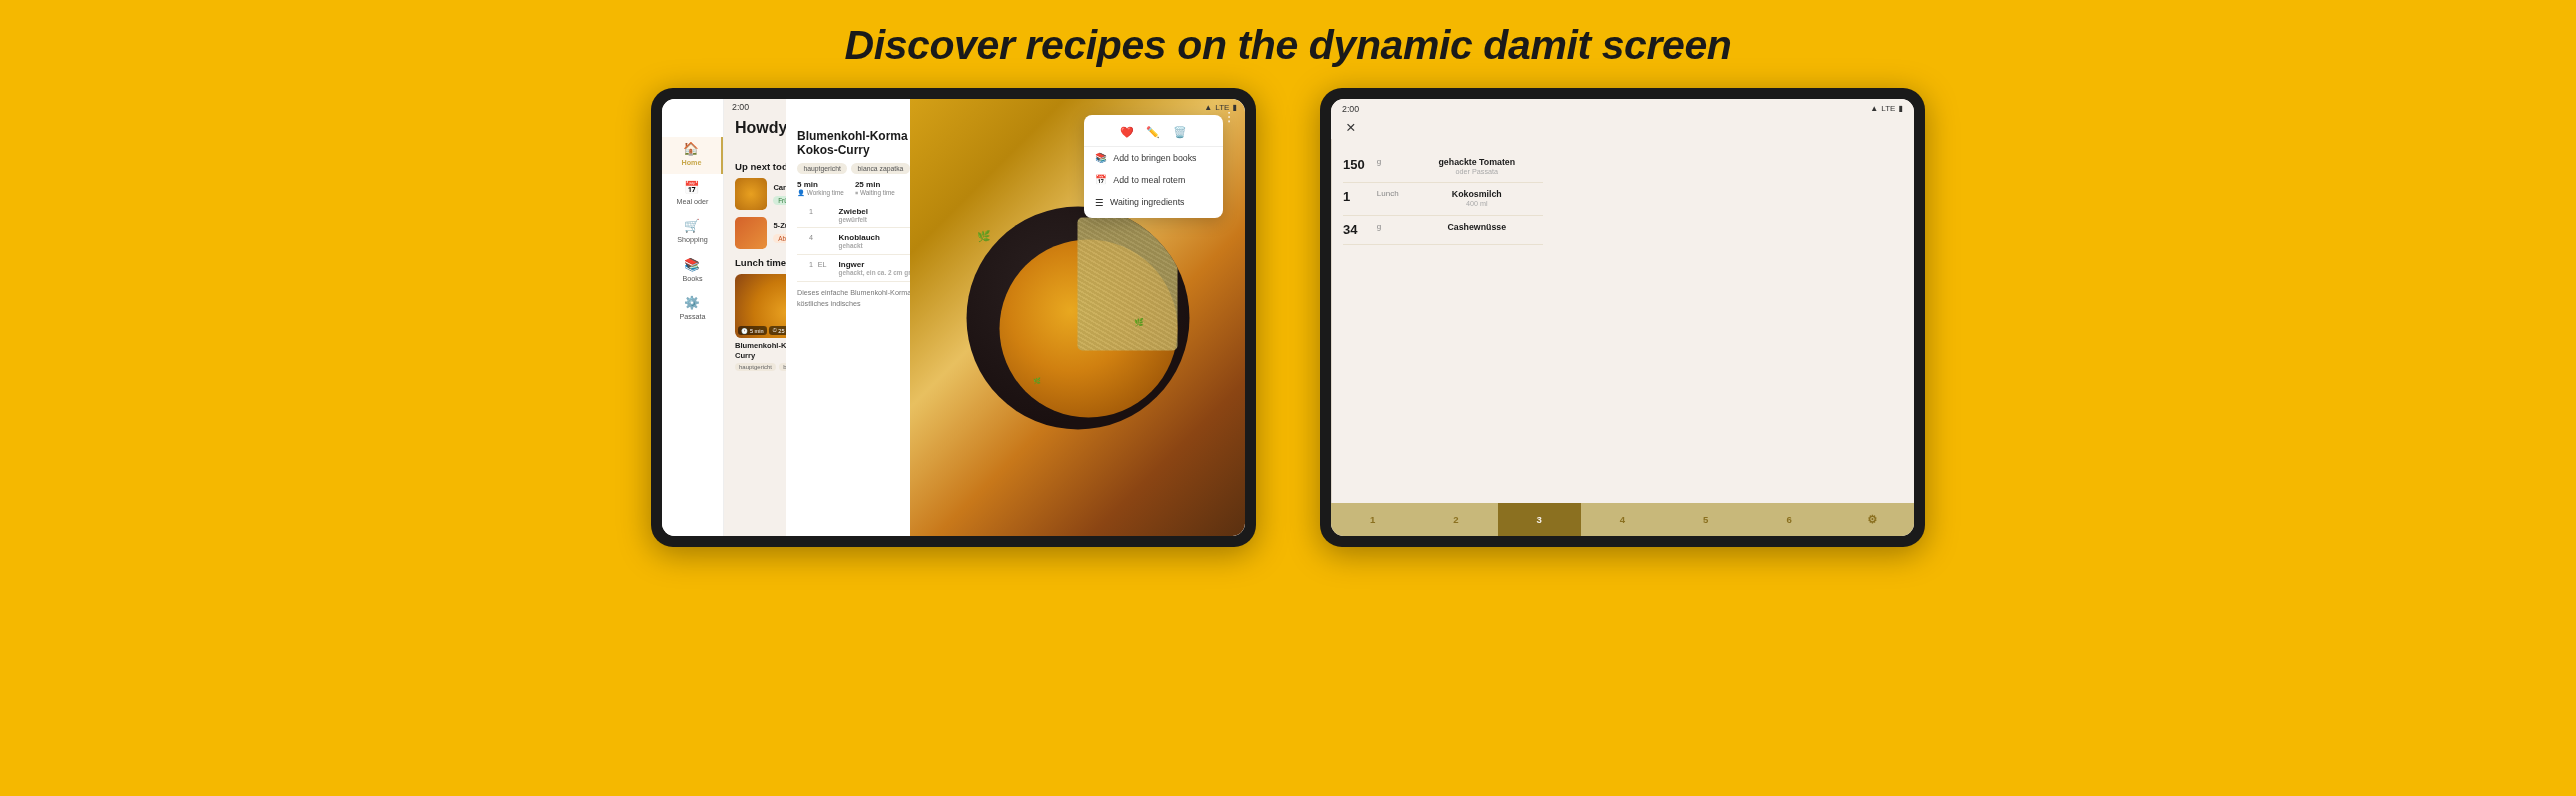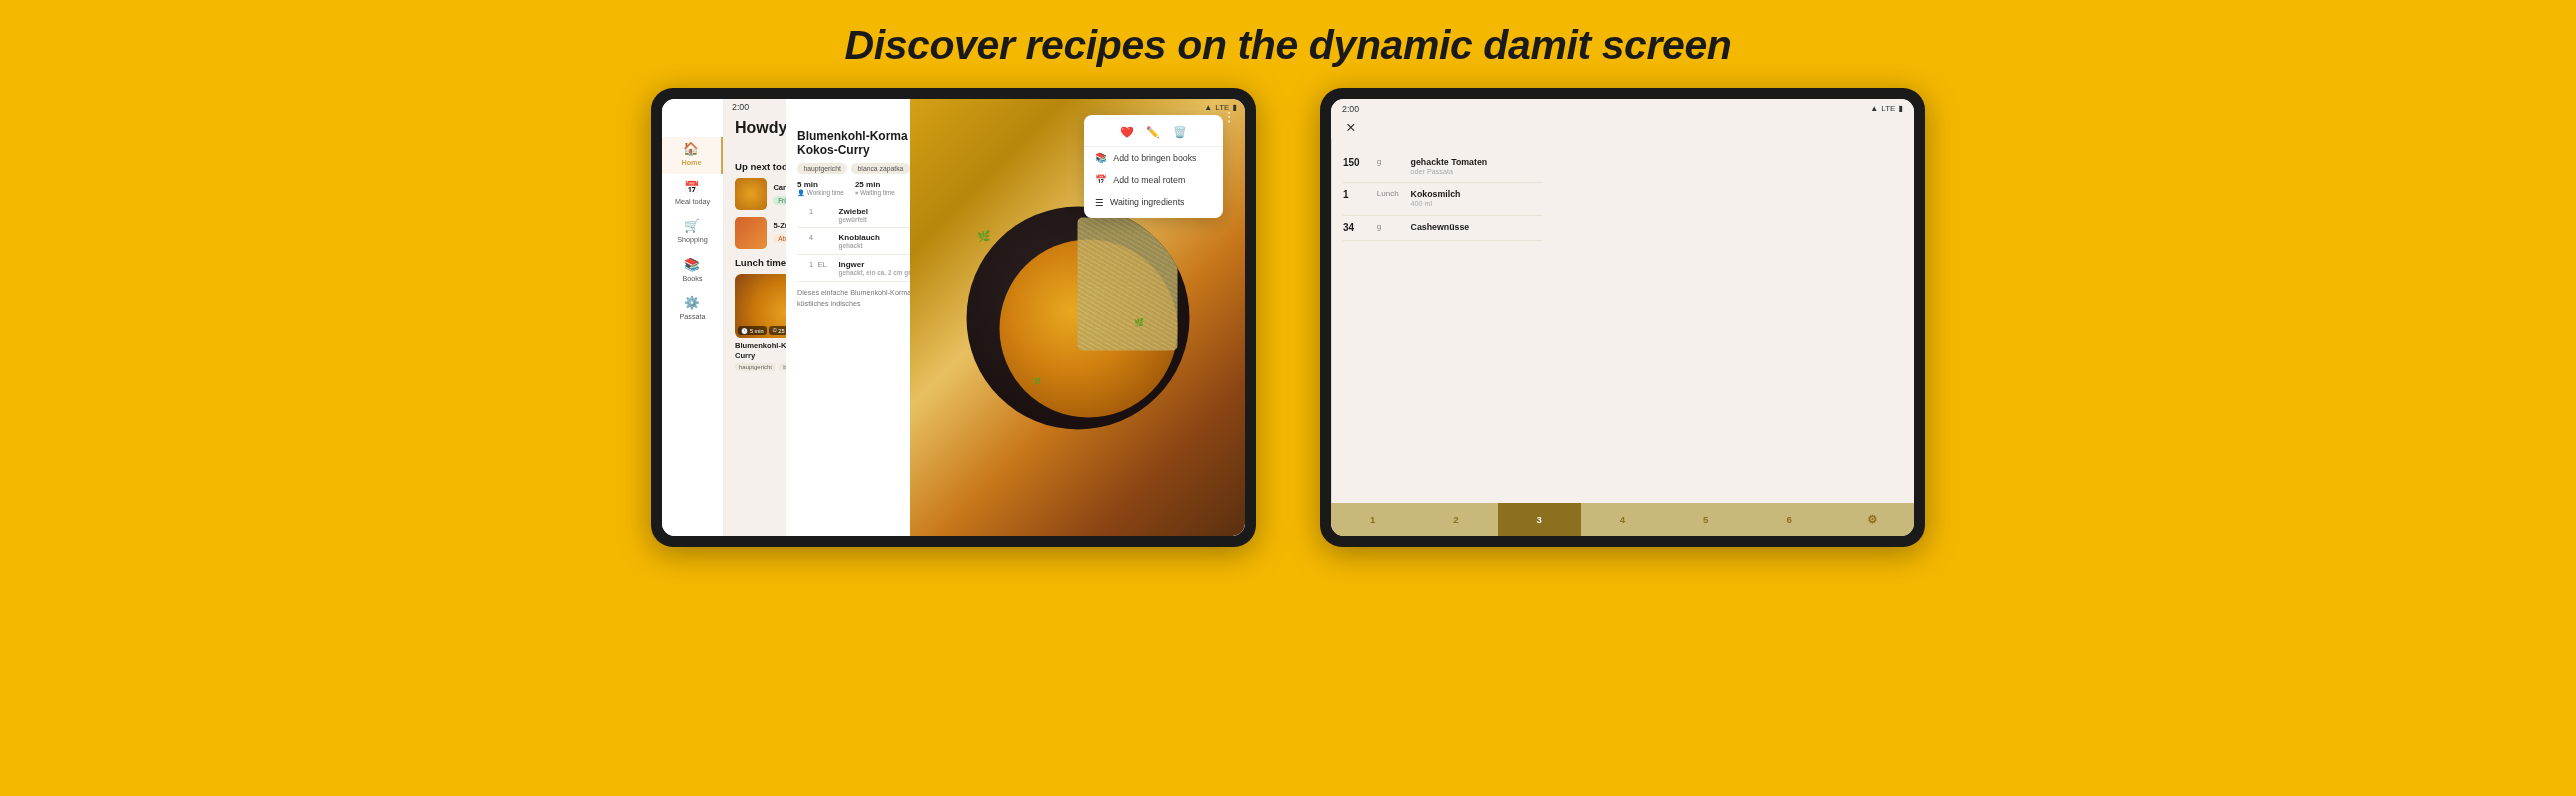--- a/index.html
+++ b/index.html
@@ -404,23 +404,23 @@
       border-left: 0.8px solid #e0d8cc;
       padding: 11px;
       overflow-y: auto;
       flex-shrink: 0;
     }
     .rt-ing-row {
       display: flex; align-items: flex-start; gap: 4.8px;
       padding: 6.4px 0; border-bottom: 0.8px solid #e8e0d0;
       font-size: 8.8px;
     }
-    .rt-ing-qty { width: 29px; font-weight: 700; color: #1a1a1a; font-size: 10px; }
+    .rt-ing-qty { width: 29px; font-weight: 700; color: #1a1a1a; font-size: 13px; }
     .rt-ing-unit { width: 29px; color: #888; font-size: 8px; }
-    .rt-ing-info { flex: 1; }
+    .rt-ing-info { flex: 1; text-align: center; }
     .rt-ing-name { font-weight: 600; color: #1a1a1a; font-size: 8.8px; }
     .rt-ing-sub { color: #aaa; font-size: 7.2px; }
 
     
     .rt-nav-bar {
       display: flex;
       height: 33px;
       background: transparent;
     }
     .rt-nav-item {
@@ -445,21 +445,21 @@
     <div class="tablet-screen">
 
       <div class="sidebar">
         <div style="height:14.3px"></div>
         <div class="sidebar-item active">
           <span class="sidebar-icon">🏠</span>
           <span class="sidebar-label">Home</span>
         </div>
         <div class="sidebar-item">
           <span class="sidebar-icon">📅</span>
-          <span class="sidebar-label">Meal today</span>
+          <span class="sidebar-label">Meal oder</span>
         </div>
         <div class="sidebar-item">
           <span class="sidebar-icon">🛒</span>
           <span class="sidebar-label">Shopping</span>
         </div>
         <div class="sidebar-item">
           <span class="sidebar-icon">📚</span>
           <span class="sidebar-label">Books</span>
         </div>
         <div class="sidebar-item">

